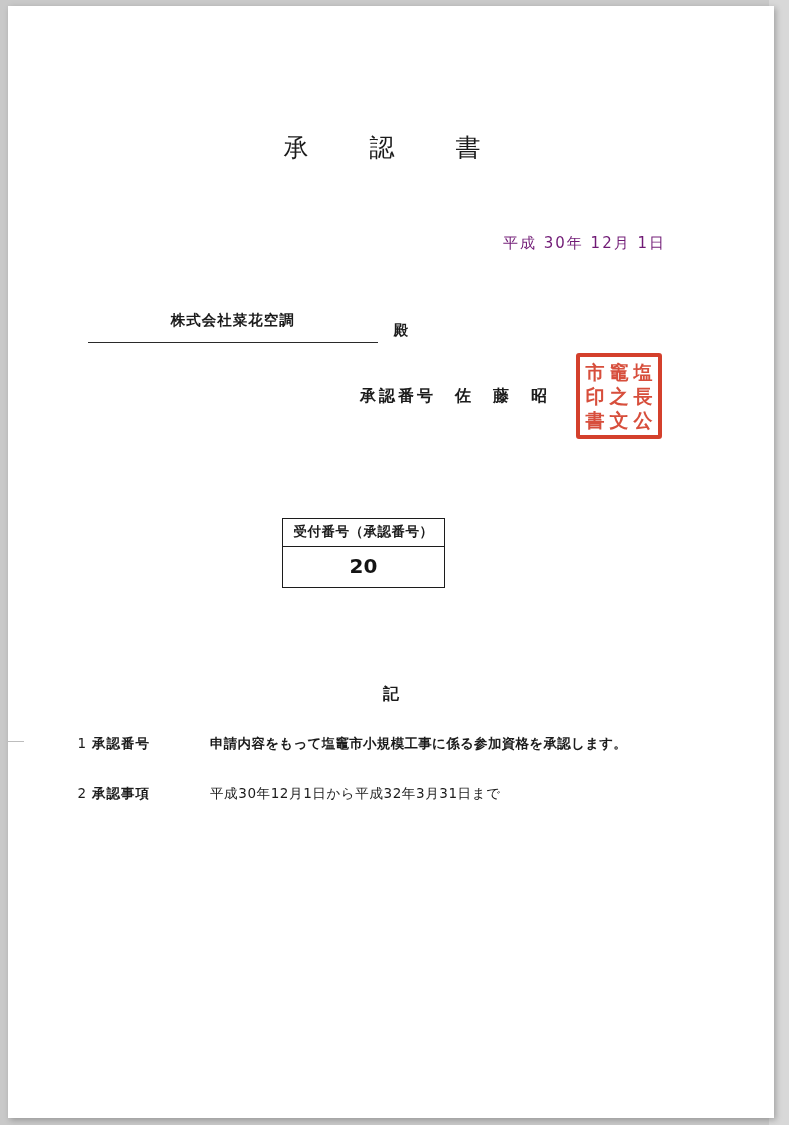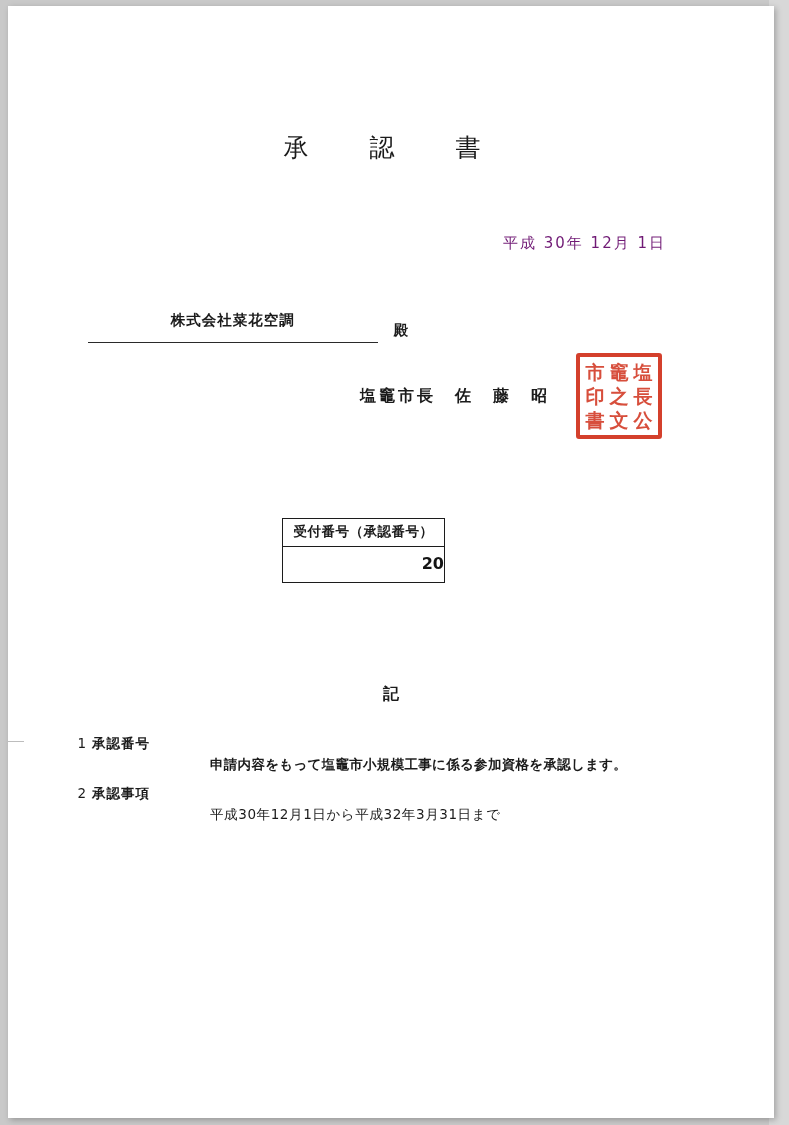--- a/index.html
+++ b/index.html
@@ -139,22 +139,22 @@
     border-bottom: 1.4px solid #1c1c1c;
     text-align: center;
     font-size: 13.5px;
     padding: 4px 0 5px;
     color: #1b1b1b;
     font-family: "DejaVu Sans", sans-serif;
     font-weight: 600;
     letter-spacing: 0.5px;
   }
   .num-table .val {
-    text-align: right;
-    font-size: 16px;
+    text-align: center;
+    font-size: 20px;
     padding: 7px 0 9px;
     color: #141414;
     font-family: "DejaVu Sans", sans-serif;
     font-weight: 700;
   }
   .ki {
     position: absolute;
     left: 0;
     top: 678px;
     width: 766px;
@@ -180,21 +180,20 @@
     margin-right: 6px;
     font-weight: 500;
   }
   .item .lbl {
     width: 118px;
     letter-spacing: 1px;
   }
   .item .txt {
     flex: 1;
     letter-spacing: 0.3px;
-    margin-top: 21px;
   }
   .item-1 { top: 729px; }
   .item-2 { top: 779px; }
   .item-2 .txt { font-weight: 500; letter-spacing: 0.6px; }
   .edge-mark {
     position: absolute;
     left: 0;
     top: 735px;
     width: 16px;
     height: 1px;
@@ -209,21 +208,21 @@
 
     <div class="doc-title">承　認　書</div>
 
     <div class="doc-date">平成 30年  12月  1日</div>
 
     <div class="addressee-row">
       <div class="addressee-name">株式会社菜花空調</div>
       <div class="addressee-suffix">殿</div>
     </div>
 
-    <div class="signer">塩竈市長　佐　藤　昭</div>
+    <div class="signer">承認番号　佐　藤　昭</div>
 
     <div class="seal">
       <div class="seal-inner">
         <span>塩</span>
         <span>竈</span>
         <span>市</span>
         <span>長</span>
         <span>之</span>
         <span>印</span>
         <span>公</span>

